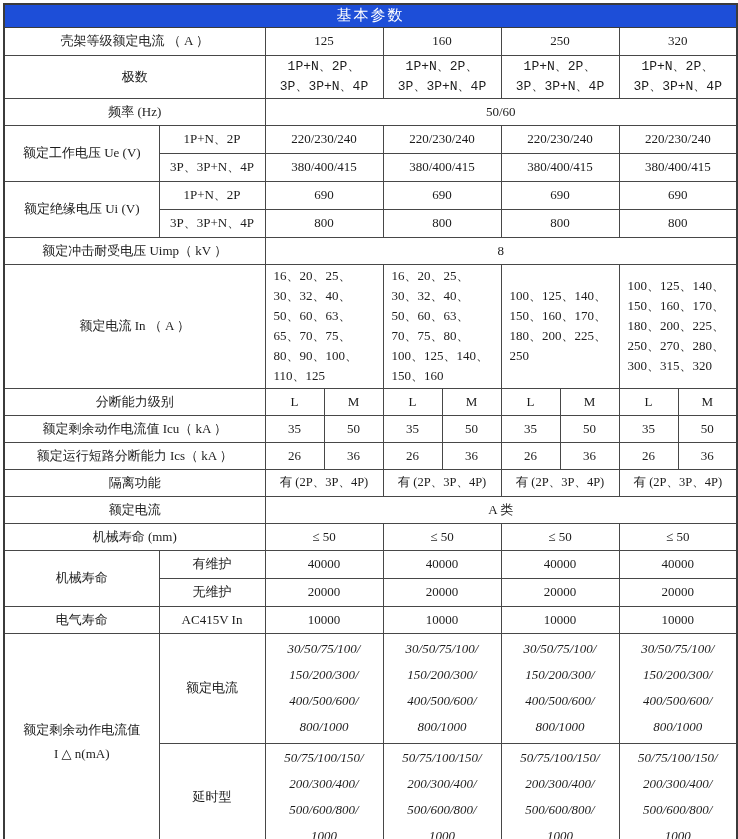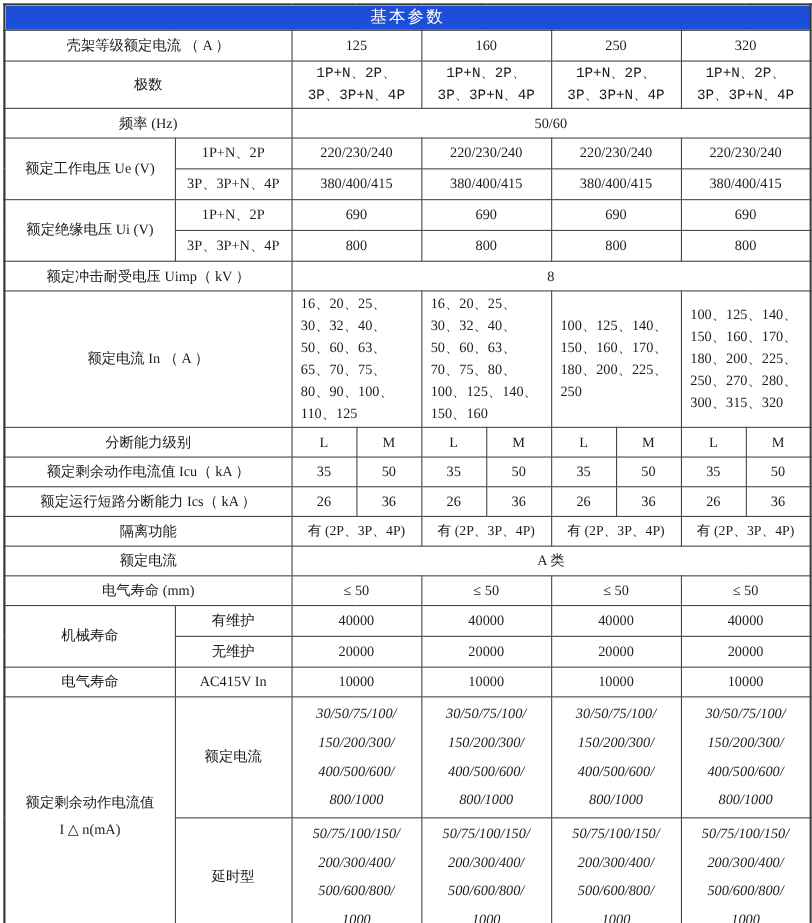--- a/index.html
+++ b/index.html
@@ -203,21 +203,21 @@
       <td colspan="2" class="iso-cell">有 (2P、3P、4P)</td>
       <td colspan="2" class="iso-cell">有 (2P、3P、4P)</td>
     </tr>
 
     <tr class="r27">
       <td colspan="2">额定电流</td>
       <td colspan="8">A 类</td>
     </tr>
 
     <tr class="r27">
-      <td colspan="2">电气寿命 (mm)</td>
+      <td colspan="2">机械寿命 (mm)</td>
       <td colspan="2">≤ 50</td>
       <td colspan="2">≤ 50</td>
       <td colspan="2">≤ 50</td>
       <td colspan="2">≤ 50</td>
     </tr>
 
     <tr class="r28">
       <td rowspan="2">机械寿命</td>
       <td>有维护</td>
       <td colspan="2">40000</td>

